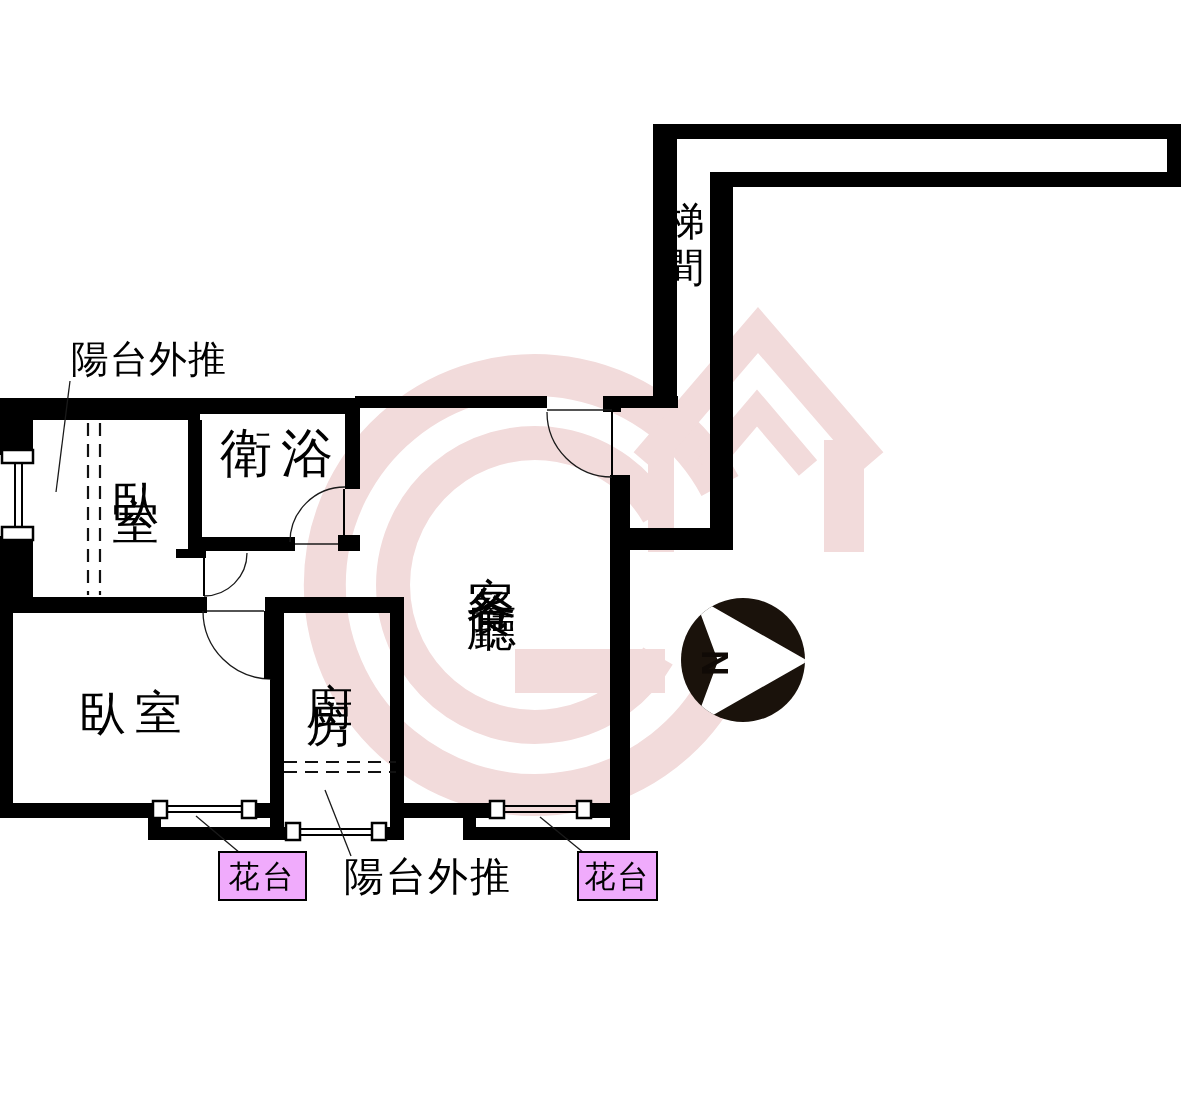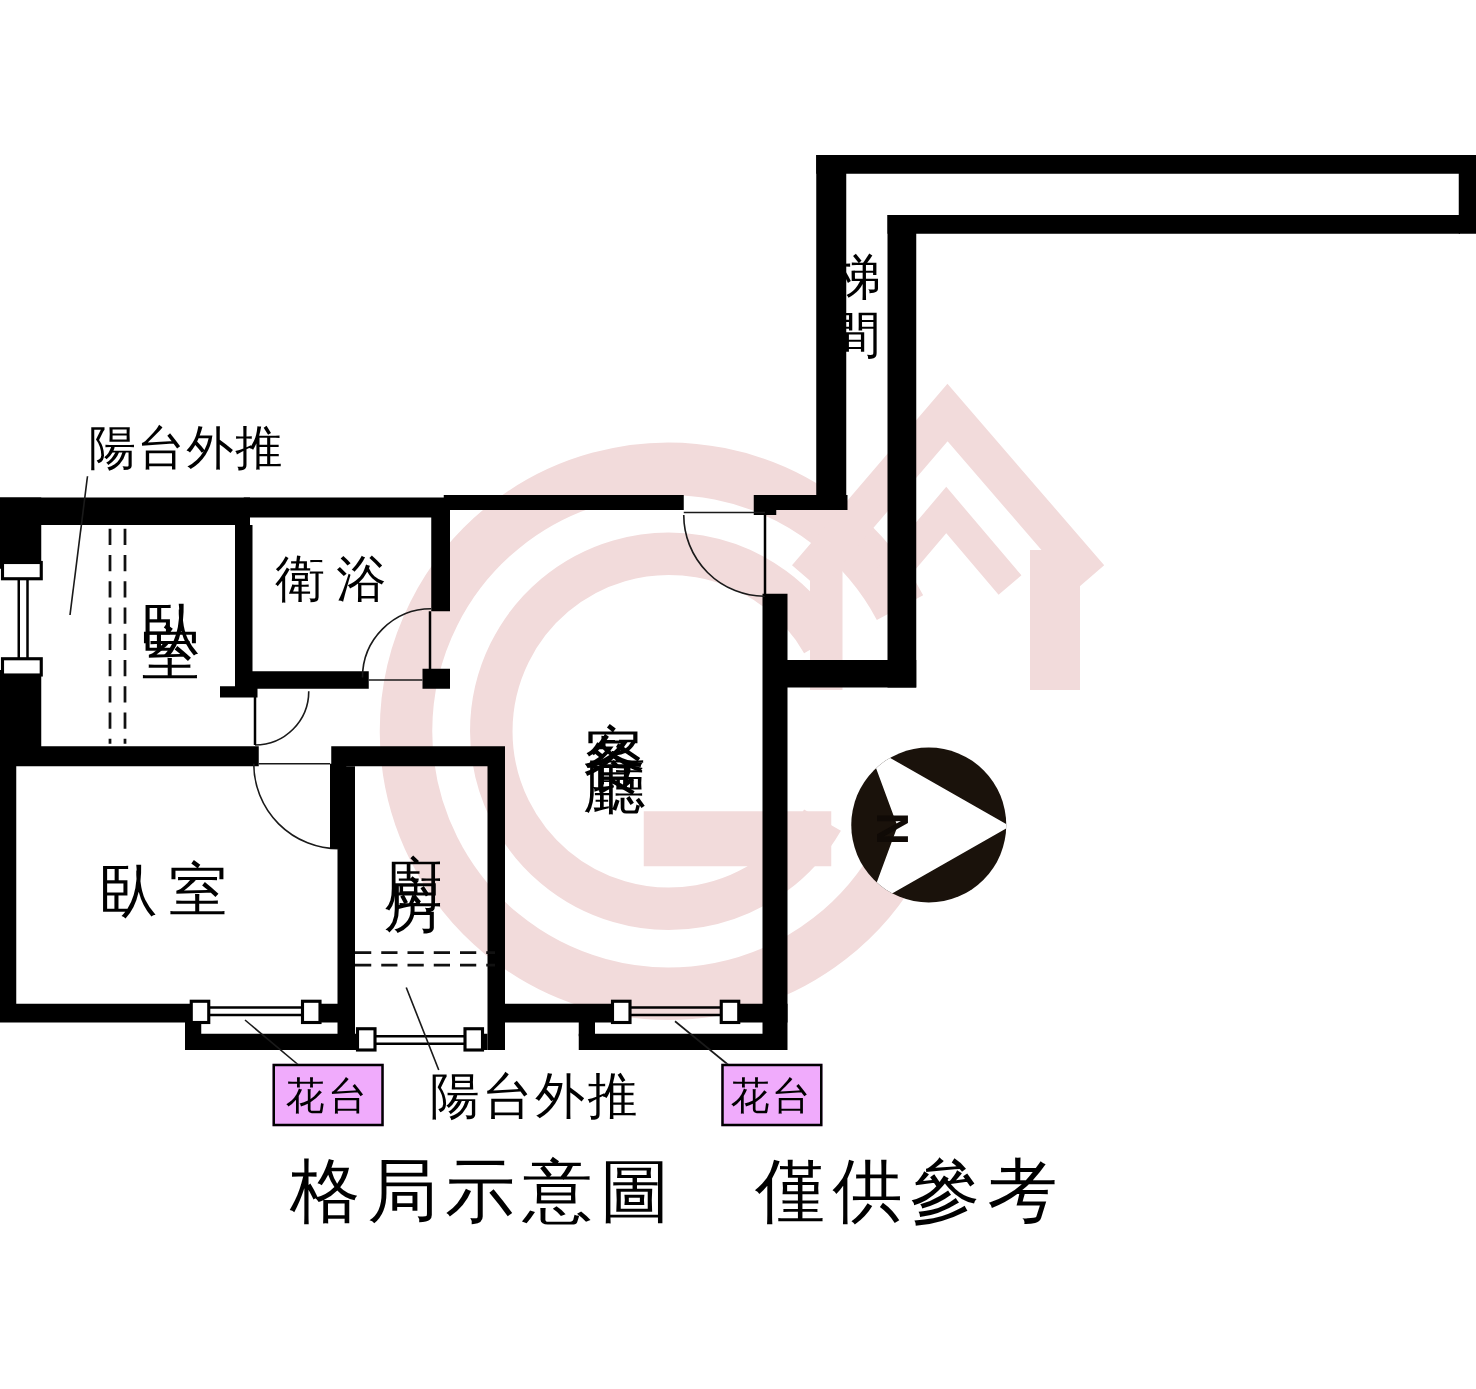--- a/index.html
+++ b/index.html
@@ -141,35 +141,34 @@
       <circle cx="743" cy="660" r="62" fill="var(--compass,#1a120b)"></circle>
       <polygon points="808,661 694,596 718,661 694,726" fill="#fff" clip-path="url(#compassClip)"></polygon>
       <text x="714" y="663" transform="rotate(90 714 663)" font-size="36" font-weight="bold" font-family="Liberation Sans, DejaVu Sans, sans-serif" fill="#100a06" text-anchor="middle" dominant-baseline="central">N</text>
     </g>
   </svg>
 
   <div class="lbl v" style="left:664px;top:170px;font-size:40px;letter-spacing:48px;">梯間</div>
 
   <div class="lbl v" style="left:112px;top:446px;font-size:47px;letter-spacing:12px;">臥室</div>
 
-  <div class="lbl" style="left:220px;top:444px;font-size:40px;letter-spacing:9px;">衛浴</div>
+  <div class="lbl" style="left:220px;top:428px;font-size:52px;letter-spacing:9px;">衛浴</div>
 
   <div class="lbl" style="left:79px;top:690px;font-size:47px;letter-spacing:9px;">臥室</div>
 
   <div class="lbl v" style="left:306px;top:644px;font-size:47px;letter-spacing:17px;">廚房</div>
 
   <div class="lbl v" style="left:467px;top:536px;font-size:50px;letter-spacing:12px;">客餐廳</div>
 
   <div class="lbl" style="left:71px;top:340px;font-size:38px;letter-spacing:1px;">陽台外推</div>
 
   <div class="lbl" style="left:344px;top:857px;font-size:40px;letter-spacing:2px;">陽台外推</div>
 
   <div class="box" style="left:218px;top:851px;width:85px;height:46px;">
     <span class="lbl" style="position:static;font-size:31px;letter-spacing:3px;">花台</span>
   </div>
 
   <div class="box" style="left:577px;top:851px;width:77px;height:46px;">
     <span class="lbl" style="position:static;font-size:31px;letter-spacing:2px;">花台</span>
   </div>
 
-  <div class="lbl" style="left:232px;top:926px;font-size:56px;letter-spacing:6px;">格局示意圖　僅供參考</div>
 
 </div>
 
 </body></html>

